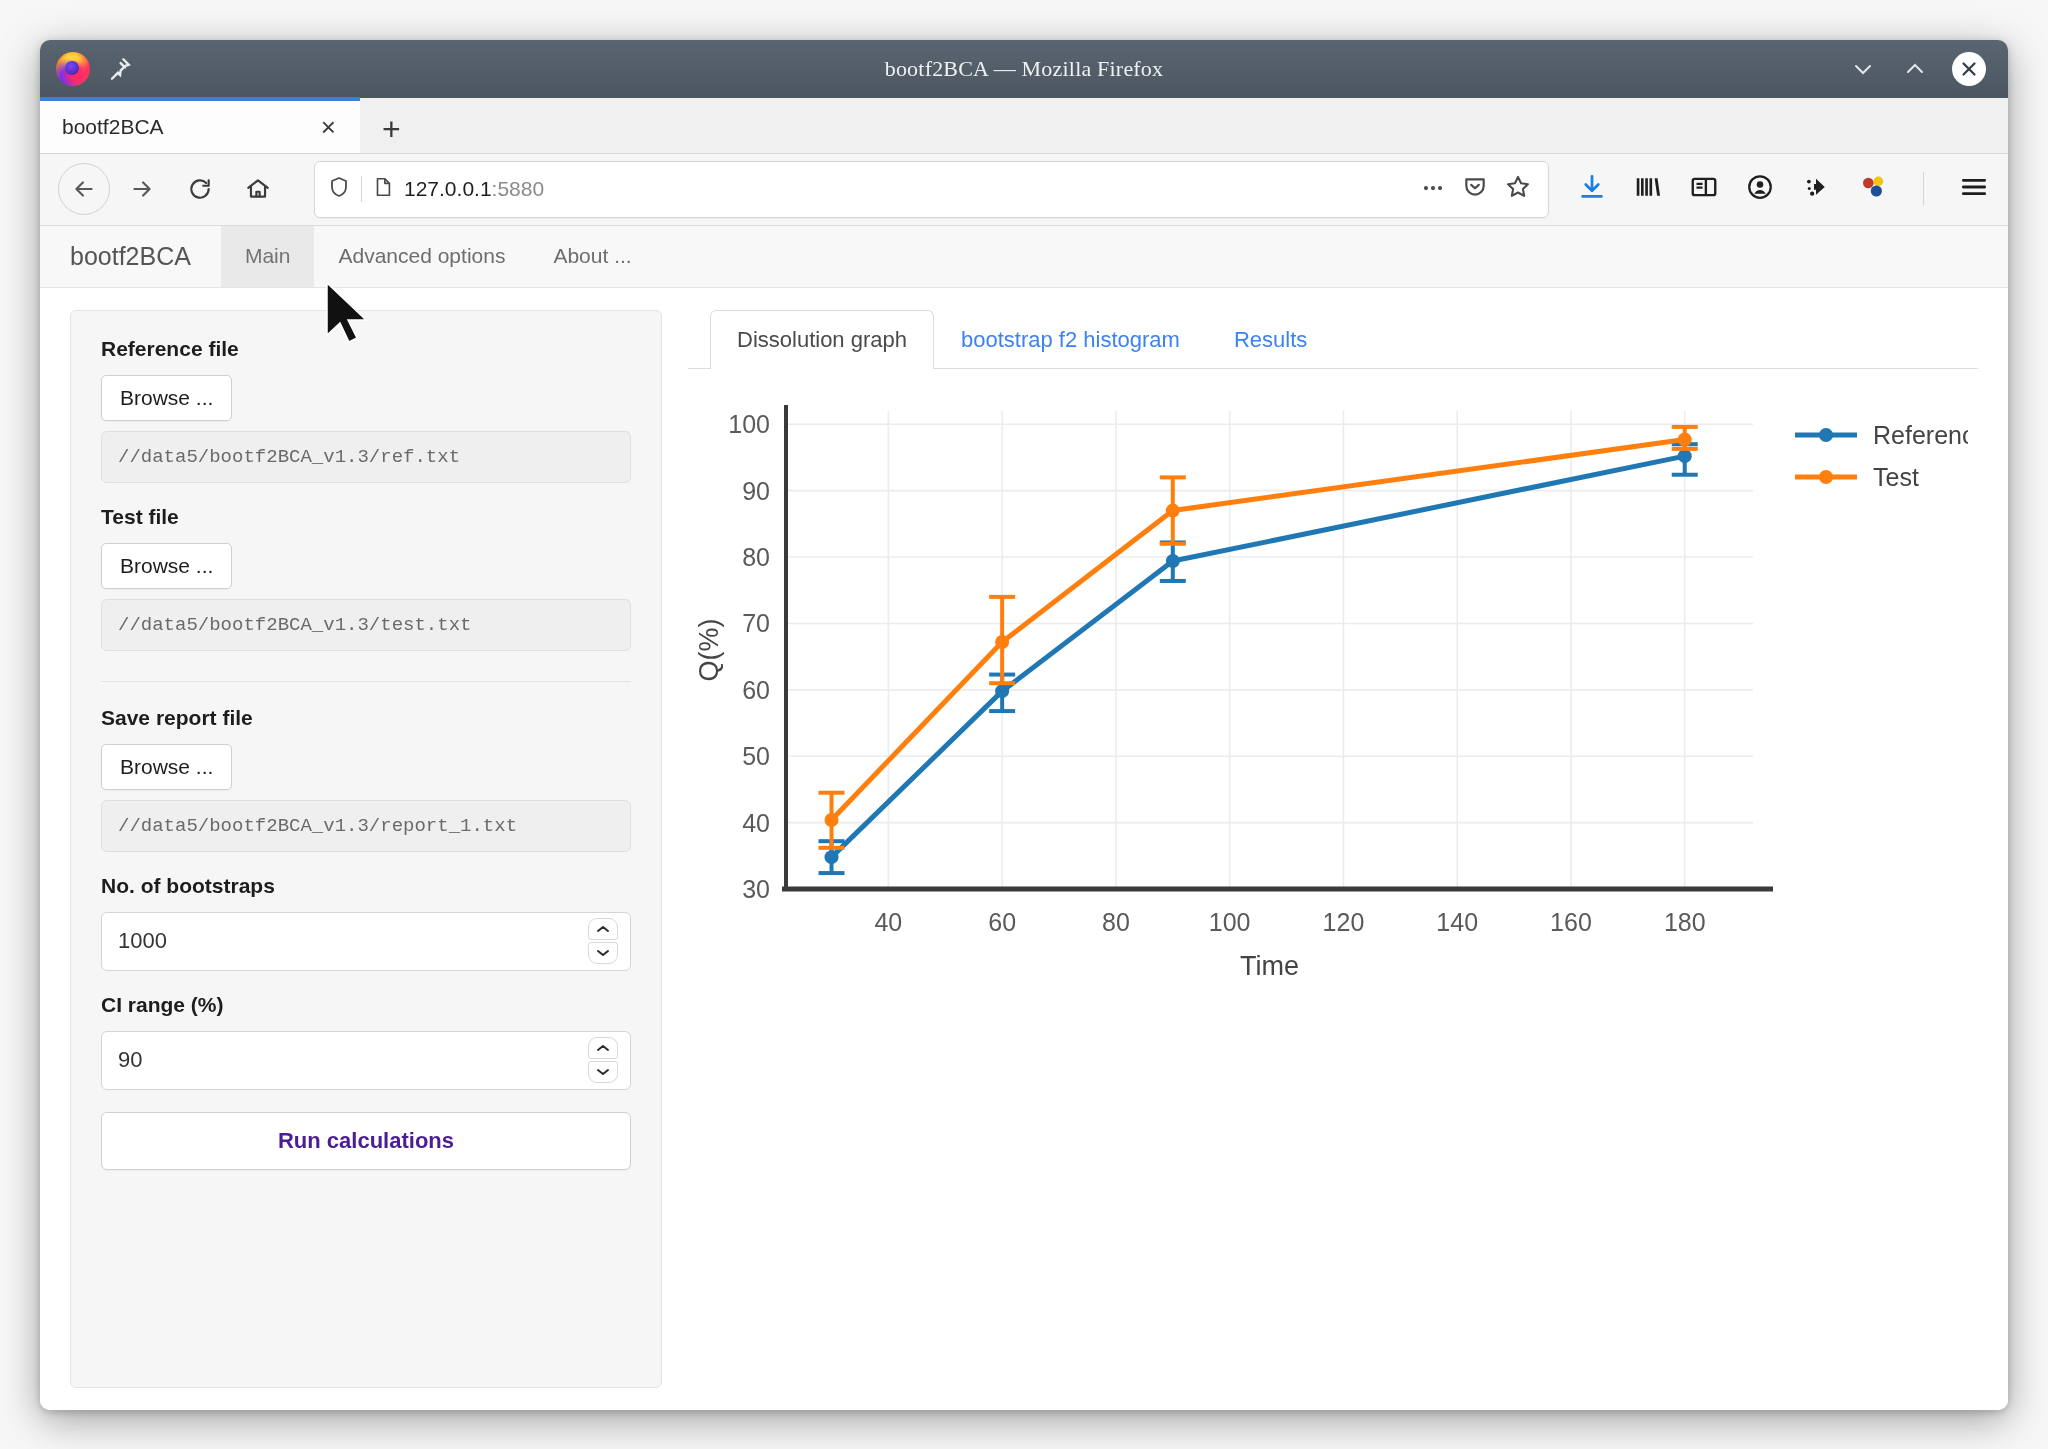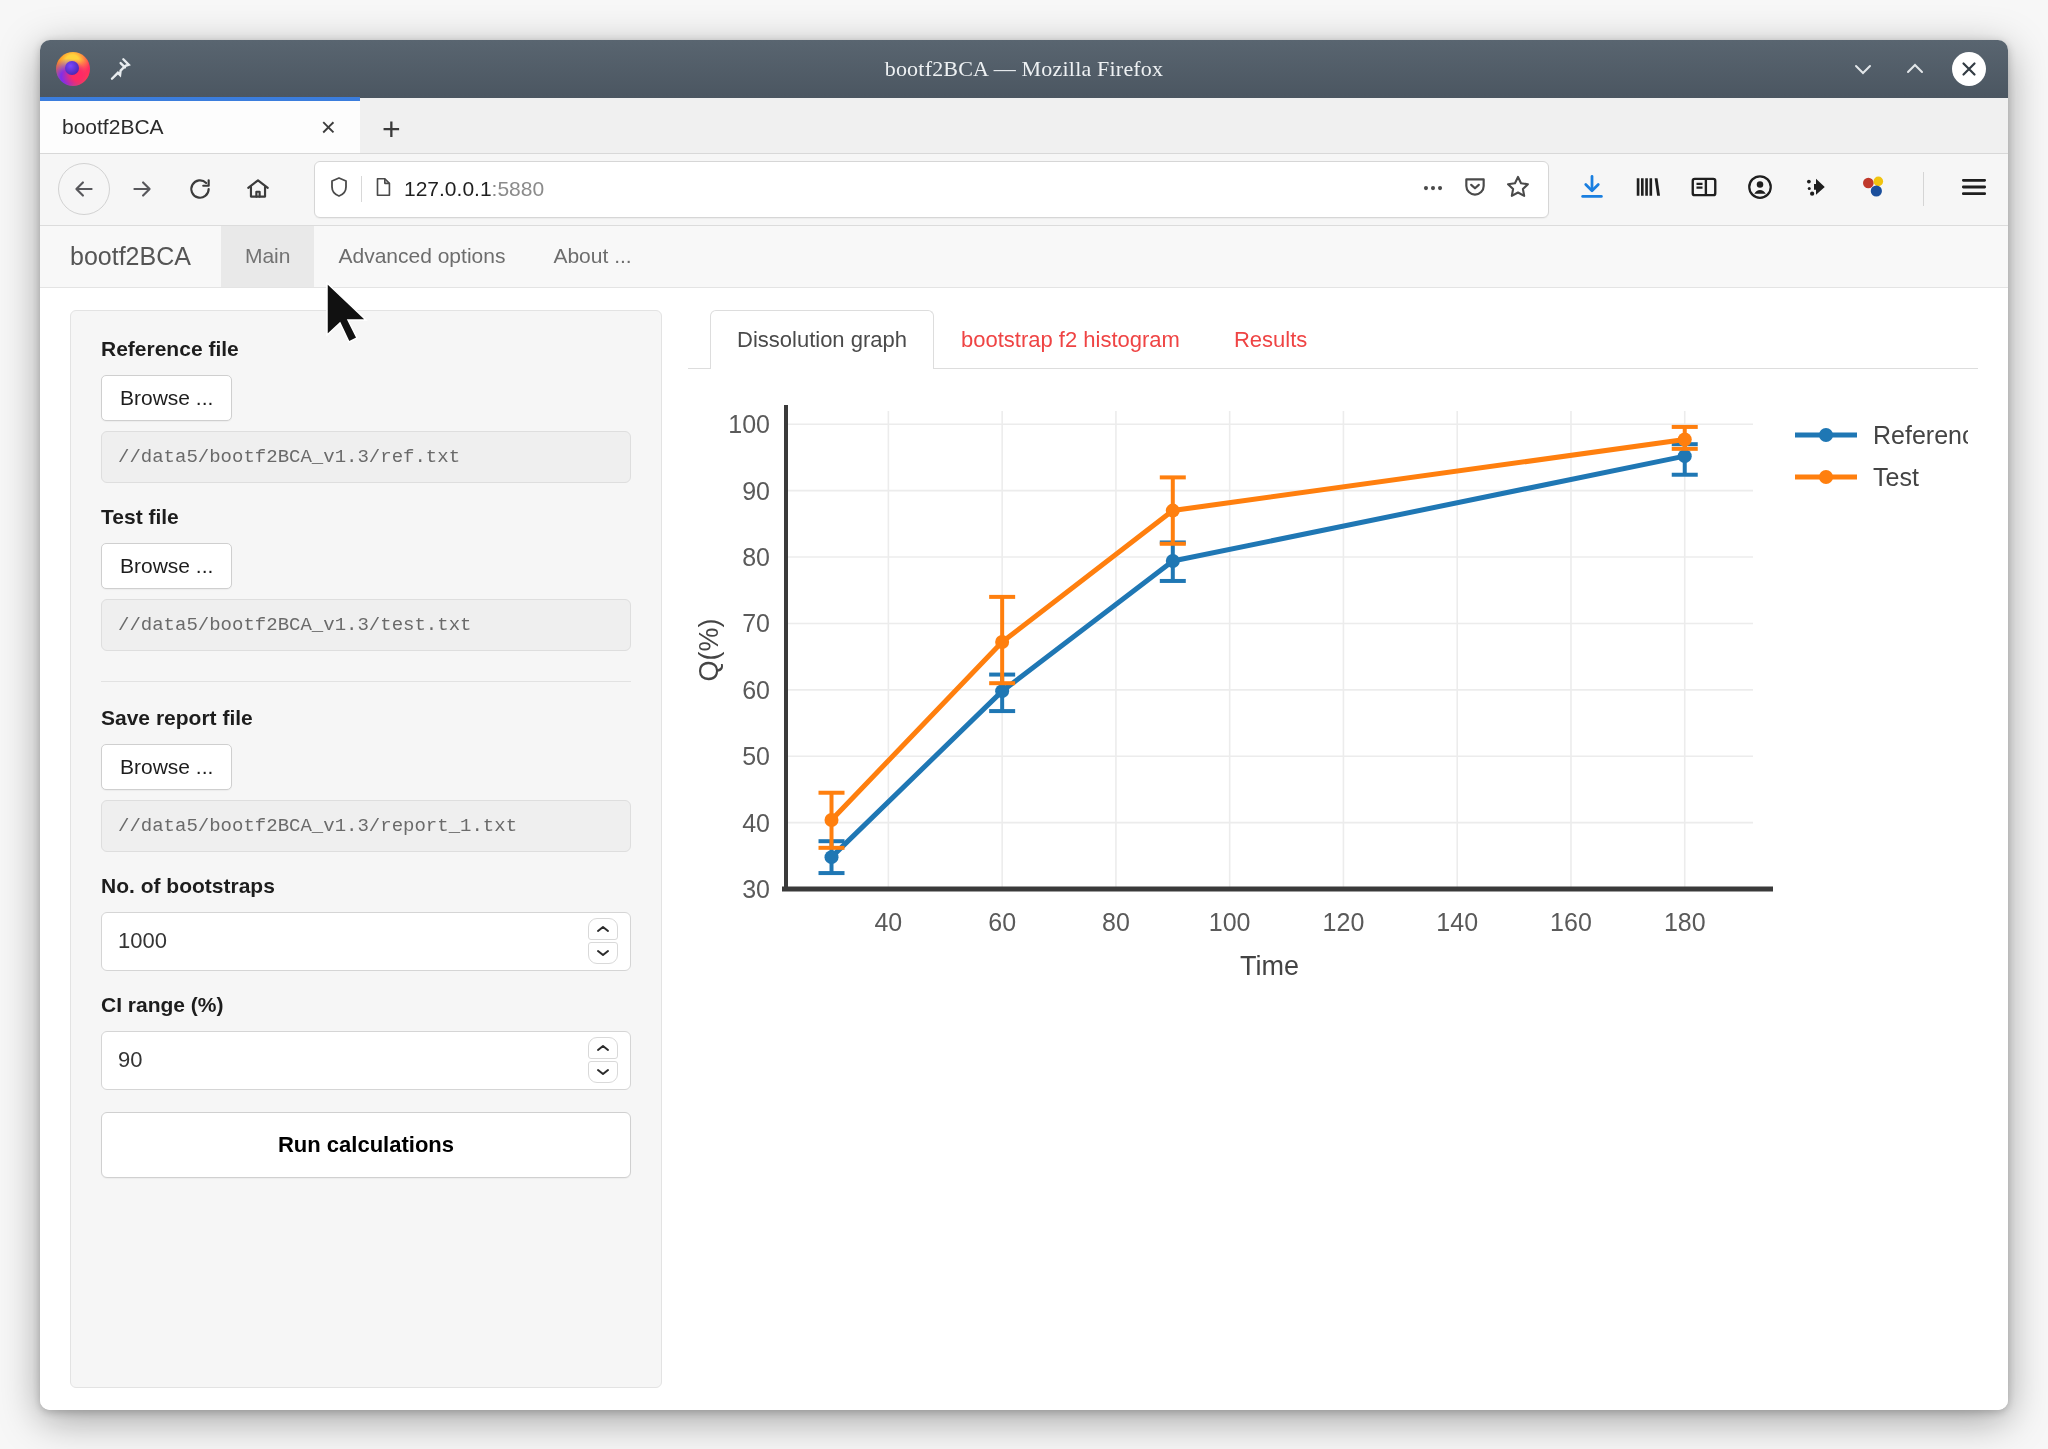--- a/index.html
+++ b/index.html
@@ -183,34 +183,34 @@
   .spin-btn {
     width: 30px; height: 22px; border: 1px solid #d9d9d9; background:#fff;
     display:flex; align-items:center; justify-content:center;
     color:#333; font-size: 13px; line-height:1;
   }
   .spin-btn.up { border-radius: 9px 9px 3px 3px; }
   .spin-btn.down { border-radius: 3px 3px 9px 9px; }
   .run-btn {
     margin-top: 14px;
     width: 100%; background: #fff; border: 1px solid #d0d0d0; border-radius: 6px;
-    height: 66px; display:flex; align-items:center; justify-content:center;
-    font-size: 22px; font-weight: bold; color: #000000;
+    height: 58px; display:flex; align-items:center; justify-content:center;
+    font-size: 22px; font-weight: bold; color: #4c1d95;
     box-shadow: 0 1px 1px rgba(0,0,0,0.04);
   }
 
   
   .main { flex: 1; display: flex; flex-direction: column; overflow: hidden; }
   .tabs-row {
     display: flex; align-items: flex-start;
     border-bottom: 1px solid #dddddd;
     padding-left: 22px;
   }
   .ptab {
-    padding: 16px 26px; font-size: 22px; color: #ef4444;
+    padding: 16px 26px; font-size: 22px; color: #3b82f6;
     border: 1px solid transparent; border-bottom: none;
     border-radius: 6px 6px 0 0; margin-bottom: -1px;
   }
   .ptab.active {
     color: #4a4a4a; background: #fff;
     border-color: #dddddd #dddddd #fff;
   }
 
   .chart-wrap { flex: 1; position: relative; padding: 20px 0 0 0; }
   .chart-svg { display:block; }

